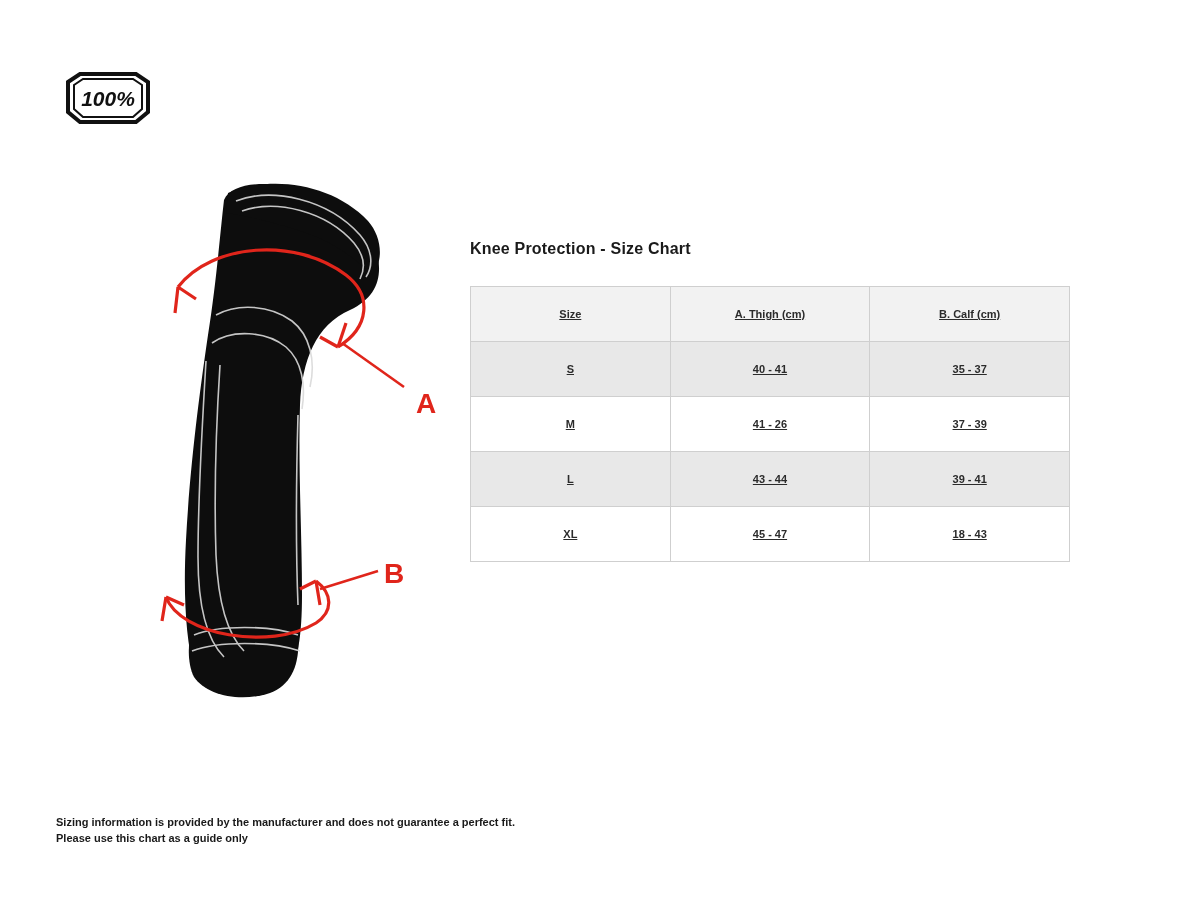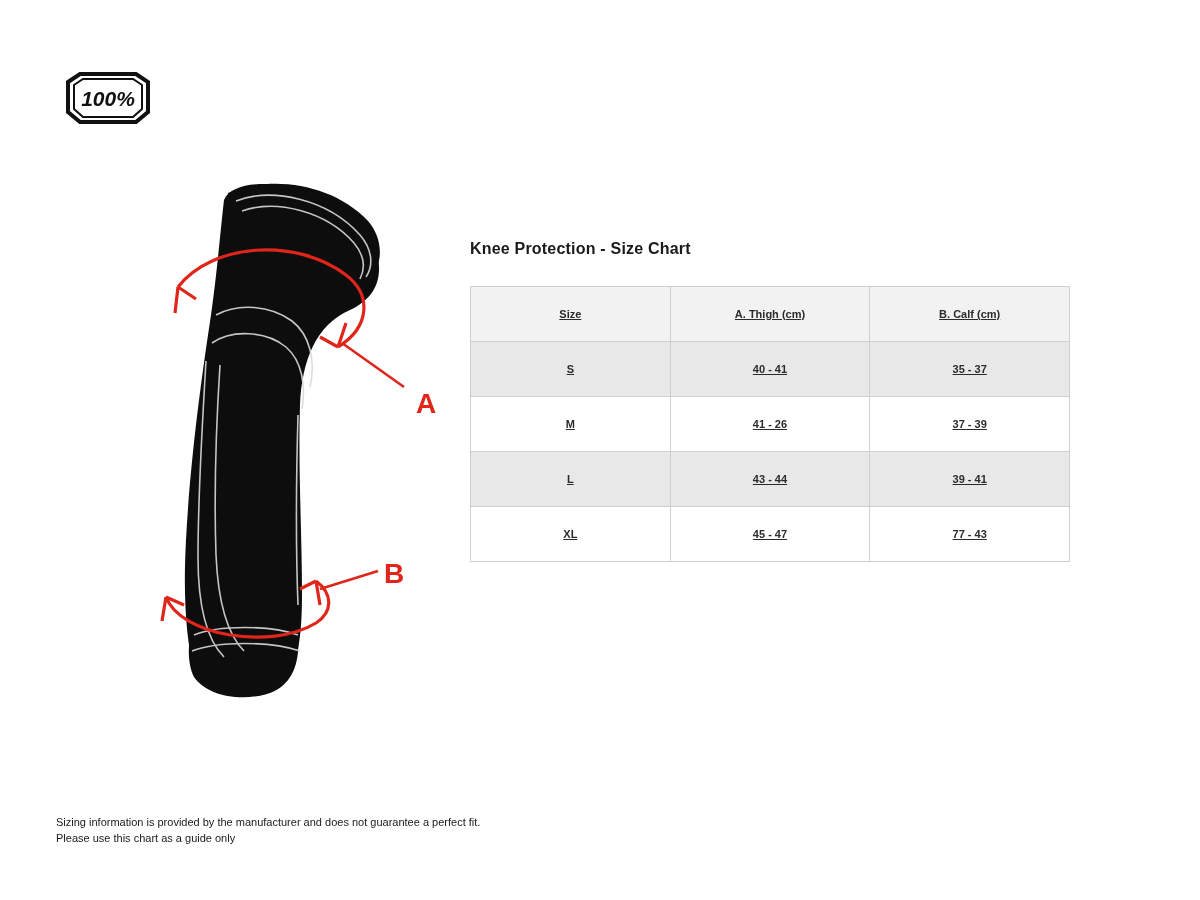--- a/index.html
+++ b/index.html
@@ -77,20 +77,21 @@
   }
 
   
   #footnote {
     position: absolute;
     left: 56px;
     top: 815px;
     font-size: 11px;
     line-height: 1.45;
     color: #1a1a1a;
+    font-weight: bold;
   }
   #footnote div { white-space: nowrap; }
 </style>
 </head>
 <body>
 
 <div id="brand-logo">
   <svg viewBox="0 0 96 56" width="96" height="56" aria-hidden="true">
     <path d="M8 10 L20 2 L76 2 L88 10 L88 40 L76 50 L20 50 L8 40 Z" fill="none" stroke="#111111" stroke-width="4"></path>
     <path d="M14 13 L23 7 L73 7 L82 13 L82 37 L73 45 L23 45 L14 37 Z" fill="none" stroke="#111111" stroke-width="2"></path>
@@ -178,21 +179,21 @@
         <td>37 - 39</td>
       </tr>
       <tr class="shaded">
         <td>L</td>
         <td>43 - 44</td>
         <td>39 - 41</td>
       </tr>
       <tr class="plain">
         <td>XL</td>
         <td>45 - 47</td>
-        <td>77 - 43</td>
+        <td>18 - 43</td>
       </tr>
     </tbody>
   </table>
 </div>
 
 <div id="footnote">
   <div>Sizing information is provided by the manufacturer and does not guarantee a perfect fit.</div>
   <div>Please use this chart as a guide only</div>
 </div>
 

